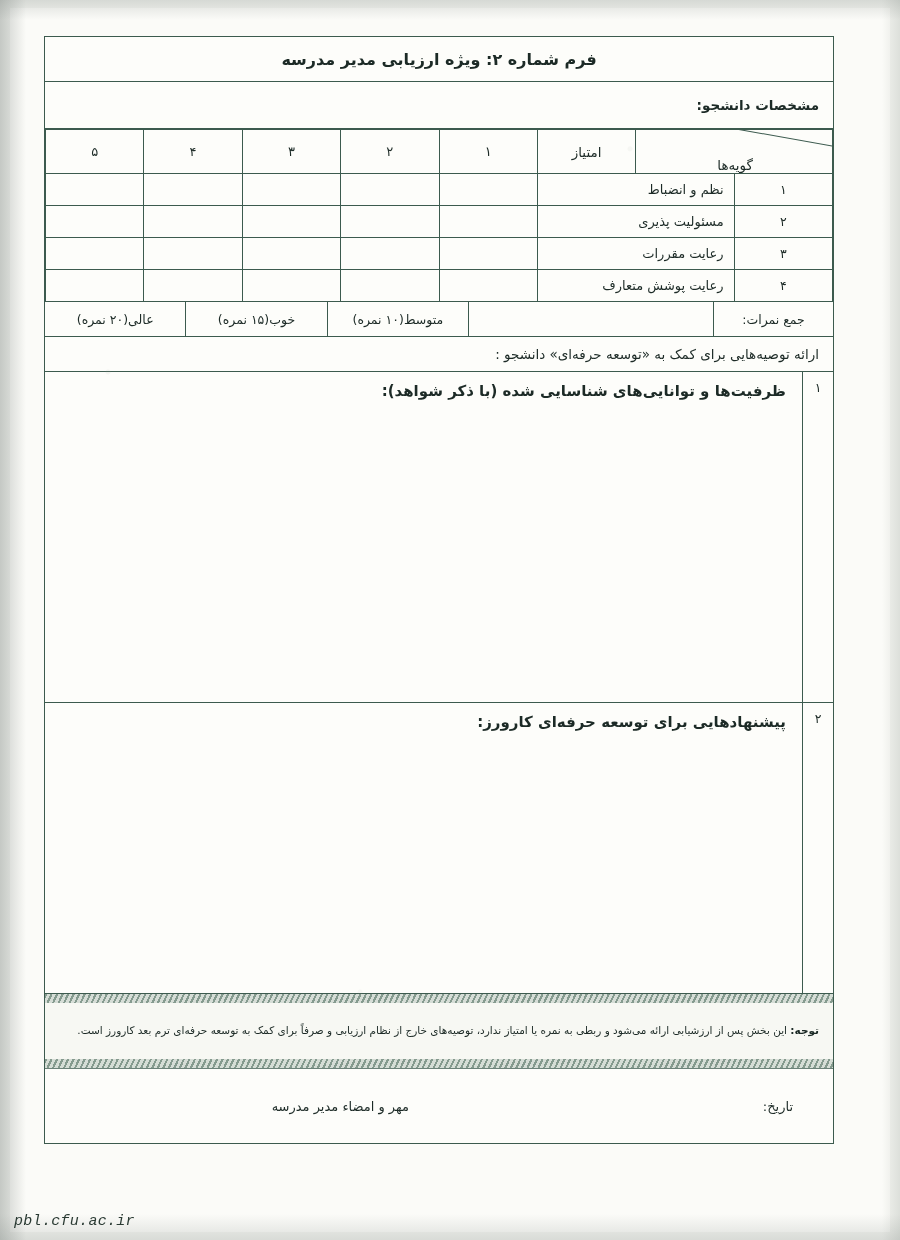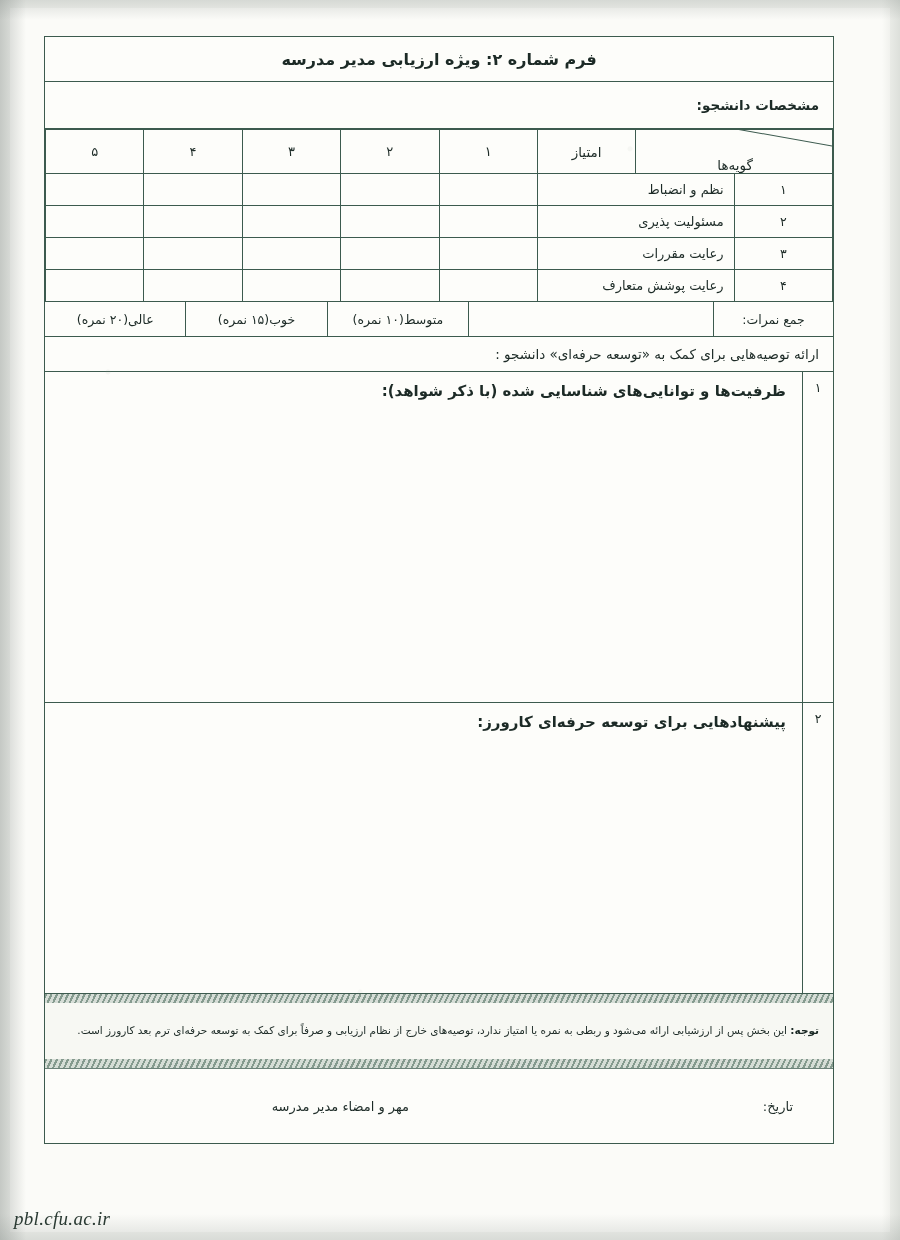--- a/index.html
+++ b/index.html
@@ -233,23 +233,23 @@
   .sign-row .stamp {
     flex: 0 0 50%;
     padding-right: 30px;
     box-sizing: border-box;
   }
 
   .watermark {
     position: absolute;
     left: 14px;
     bottom: 10px;
-    font-family: Liberation Serif, serif;
+    font-family: Liberation Mono, monospace;
     font-style: italic;
-    font-size: 19px;
+    font-size: 15px;
     color: #2a3a33;
     letter-spacing: 0.3px;
   }
 
   
   .speckle {
     position: absolute;
     inset: 0;
     pointer-events: none;
     background:

